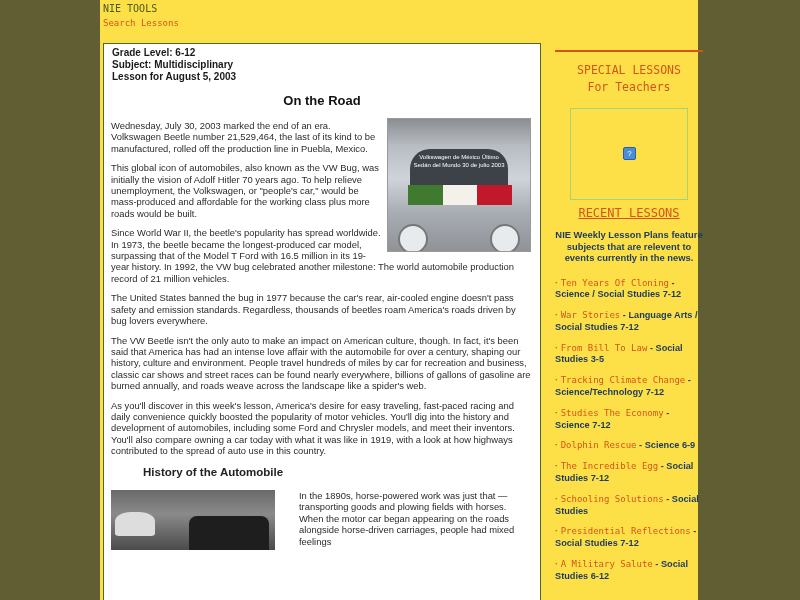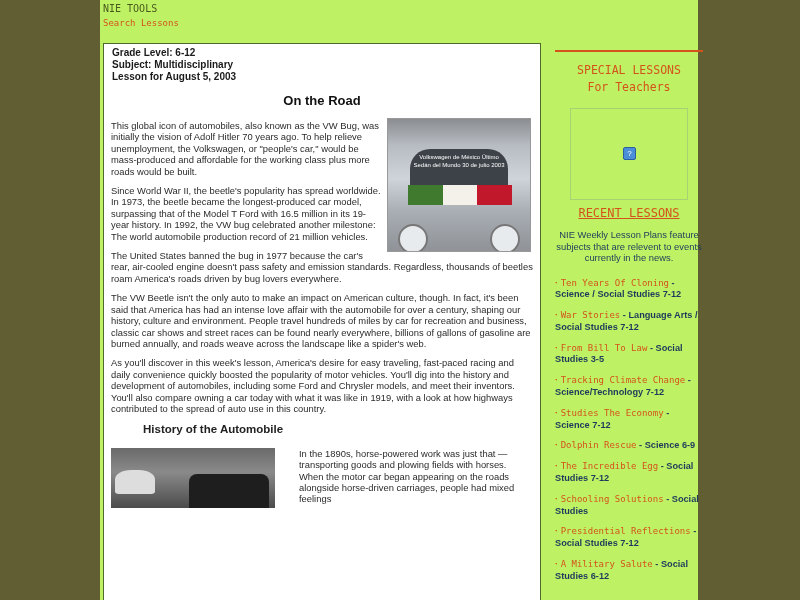--- a/index.html
+++ b/index.html
@@ -4,21 +4,21 @@
 <style>
   html, body { margin:0; padding:0; }
   body {
     width:800px; height:600px; overflow:hidden;
     background:#625e33;
     font-family:"Liberation Sans", sans-serif;
     position:relative;
   }
   .page {
     position:absolute; left:100px; top:0; width:598px; height:600px;
-    background:#bef264;
+    background:#fde047;
   }
   .top-tools {
     position:absolute; left:3px; top:2px;
     font-family:"DejaVu Sans Mono", monospace;
   }
   .nie-tools { font-size:10px; color:#4a5a1f; line-height:14px; }
   .search-lessons { font-size:9px; color:#d4531b; line-height:14px; cursor:pointer; }
   .main {
     position:absolute; left:3px; top:43px; width:436px; height:560px;
     background:#ffffff; border:1px solid #4d6a2a; overflow:hidden;
@@ -61,21 +61,21 @@
   .ad-box {
     width:116px; height:90px; margin:12px auto 0 auto;
     border:1px solid #a6d474; position:relative;
   }
   .ad-icon {
     position:absolute; left:52px; top:38px; width:11px; height:11px;
     background:#4a8fd8; border:1px solid #2c5fa0; border-radius:2px;
     color:#fff; font-size:8px; line-height:11px; text-align:center;
   }
   .recent-title { font-size:12px; margin-top:6px;text-decoration:underline; }
-  .sidebar-blurb { font-size:9.4px; font-weight:normal; color:#1d3a5c; text-align:center; line-height:11.5px; margin-top:9px; }
+  .sidebar-blurb { font-size:9.4px; font-weight:bold; color:#1d3a5c; text-align:center; line-height:11.5px; margin-top:9px; }
   .lesson-list { list-style:none; padding:0; margin:14px 0 0 0; }
   .lesson-list li { font-size:9.2px; font-weight:bold; color:#1d3a5c; line-height:11.8px; margin-bottom:9px; }
   .lesson-list .bullet { color:#d4531b; }
   .lesson-list .lesson-link { font-family:"DejaVu Sans Mono", monospace; font-weight:normal; color:#d4531b; font-size:9px; cursor:pointer; }
 </style>
 </head>
 <body>
 
 <div class="page">
 
@@ -97,20 +97,21 @@
       <div class="photo-right">
         <div class="windshield">Volkswagen de México Último Sedán del Mundo 30 de julio 2003</div>
         <div class="flowers">
           <span style="background:#3f7a2e"></span>
           <span style="background:#f3f1ea"></span>
           <span style="background:#c2182b"></span>
         </div>
         <div class="lamp" style="left:10px"></div>
         <div class="lamp" style="right:10px"></div>
       </div>
+      <p>Wednesday, July 30, 2003 marked the end of an era. Volkswagen Beetle number 21,529,464, the last of its kind to be manufactured, rolled off the production line in Puebla, Mexico.</p>
       <p>This global icon of automobiles, also known as the VW Bug, was initially the vision of Adolf Hitler 70 years ago. To help relieve unemployment, the Volkswagen, or "people's car," would be mass-produced and affordable for the working class plus more roads would be built.</p>
       <p>Since World War II, the beetle's popularity has spread worldwide. In 1973, the beetle became the longest-produced car model, surpassing that of the Model T Ford with 16.5 million in its 19-year history. In 1992, the VW bug celebrated another milestone: The world automobile production record of 21 million vehicles.</p>
       <p>The United States banned the bug in 1977 because the car's rear, air-cooled engine doesn't pass safety and emission standards. Regardless, thousands of beetles roam America's roads driven by bug lovers everywhere.</p>
       <p>The VW Beetle isn't the only auto to make an impact on American culture, though. In fact, it's been said that America has had an intense love affair with the automobile for over a century, shaping our history, culture and environment. People travel hundreds of miles by car for recreation and business, classic car shows and street races can be found nearly everywhere, billions of gallons of gasoline are burned annually, and roads weave across the landscape like a spider's web.</p>
       <p>As you'll discover in this week's lesson, America's desire for easy traveling, fast-paced racing and daily convenience quickly boosted the popularity of motor vehicles. You'll dig into the history and development of automobiles, including some Ford and Chrysler models, and meet their inventors. You'll also compare owning a car today with what it was like in 1919, with a look at how highways contributed to the spread of auto use in this country.</p>
 
       <div class="section-head">History of the Automobile</div>
       <div class="history-row">
         <div class="photo-left">
           <div class="horse"></div>

